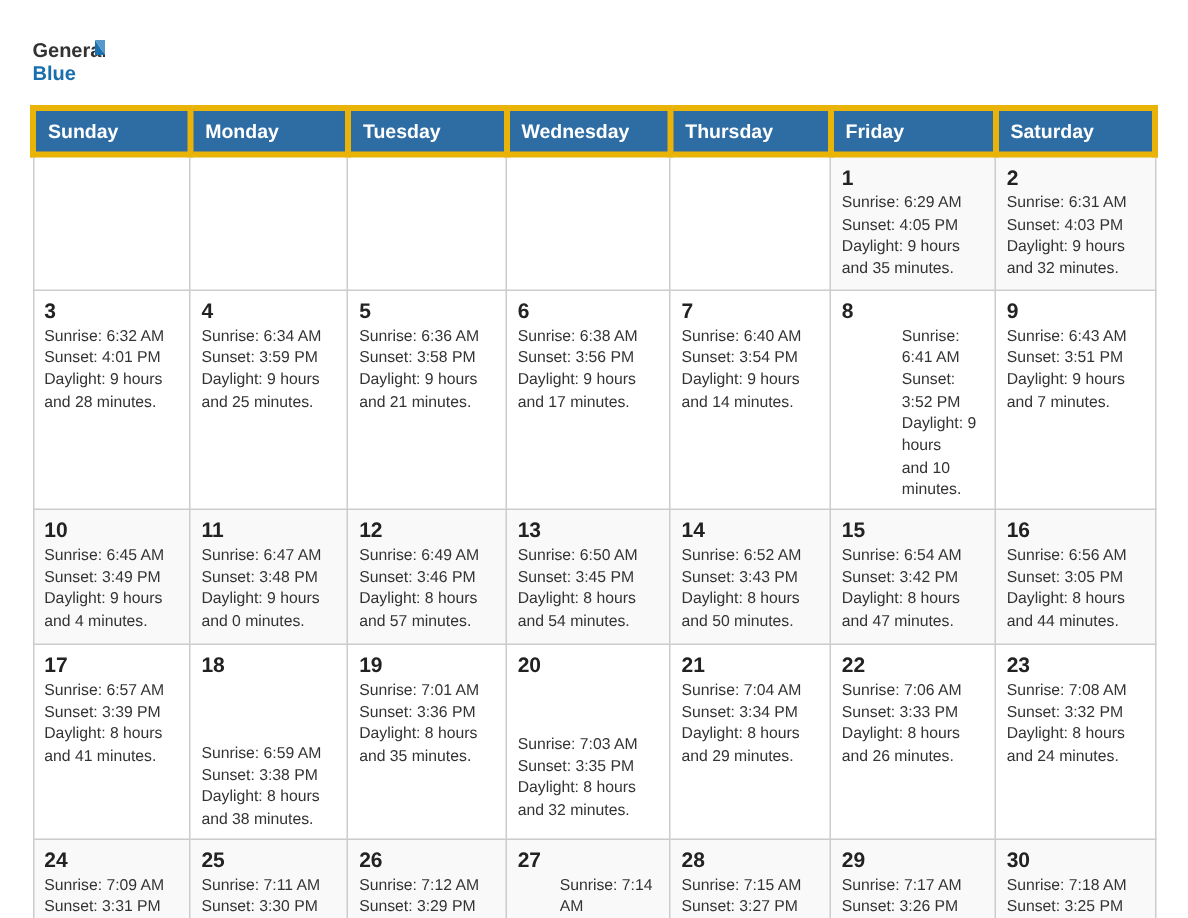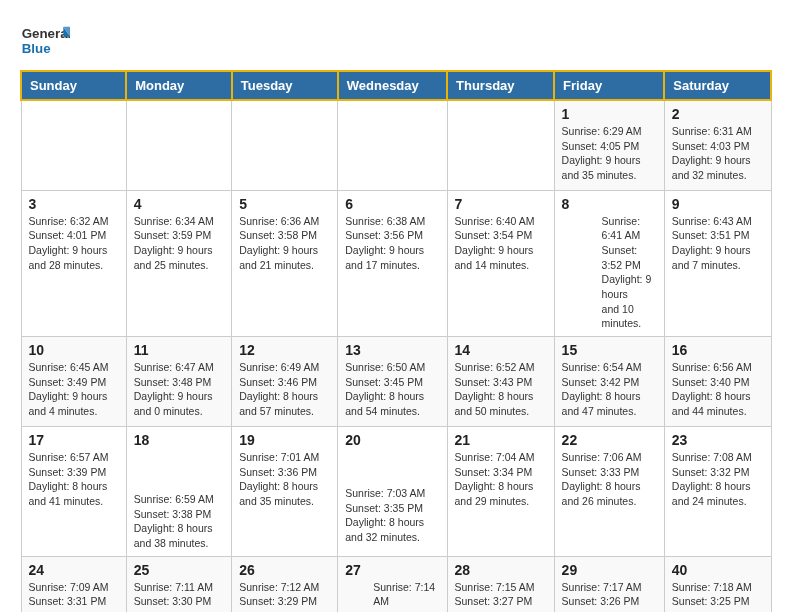--- a/index.html
+++ b/index.html
@@ -45,21 +45,21 @@
       border-collapse: collapse;
       border: 1px solid #ccc;
     }
     .calendar th {
       background: #2e6da4;
       color: #fff;
       font-size: 13px;
       font-weight: bold;
       padding: 6px 8px;
       text-align: left;
-      border: 2px solid #eab308;
+      border: 4px solid #eab308;
     }
     .calendar td {
       border: 1px solid #ccc;
       vertical-align: top;
       padding: 5px 7px;
       font-size: 11px;
       color: #333;
       width: 113px;
       height: 90px;
       background: #fff;
@@ -226,21 +226,21 @@
         <td>
           <span class="day-number">15</span>
           <div class="day-info" style="white-space: pre-line;">Sunrise: 6:54 AM
 Sunset: 3:42 PM
 Daylight: 8 hours
 and 47 minutes.</div>
         </td>
         <td>
           <span class="day-number">16</span>
           <div class="day-info" style="white-space: pre-line;">Sunrise: 6:56 AM
-Sunset: 3:40 PM
+Sunset: 3:05 PM
 Daylight: 8 hours
 and 44 minutes.</div>
         </td>
       </tr>
       <tr>
         <td>
           <span class="day-number">17</span>
           <div class="day-info" style="white-space: pre-line;">Sunrise: 6:57 AM
 Sunset: 3:39 PM
 Daylight: 8 hours
@@ -326,21 +326,21 @@
 and 11 minutes.</div>
         </td>
         <td>
           <span class="day-number">29</span>
           <div class="day-info" style="white-space: pre-line;">Sunrise: 7:17 AM
 Sunset: 3:26 PM
 Daylight: 8 hours
 and 9 minutes.</div>
         </td>
         <td>
-          <span class="day-number">40</span>
+          <span class="day-number">30</span>
           <div class="day-info" style="white-space: pre-line;">Sunrise: 7:18 AM
 Sunset: 3:25 PM
 Daylight: 8 hours
 and 6 minutes.</div>
         </td>
       </tr>
     </tbody>
 </table>
 
 </body></html>

